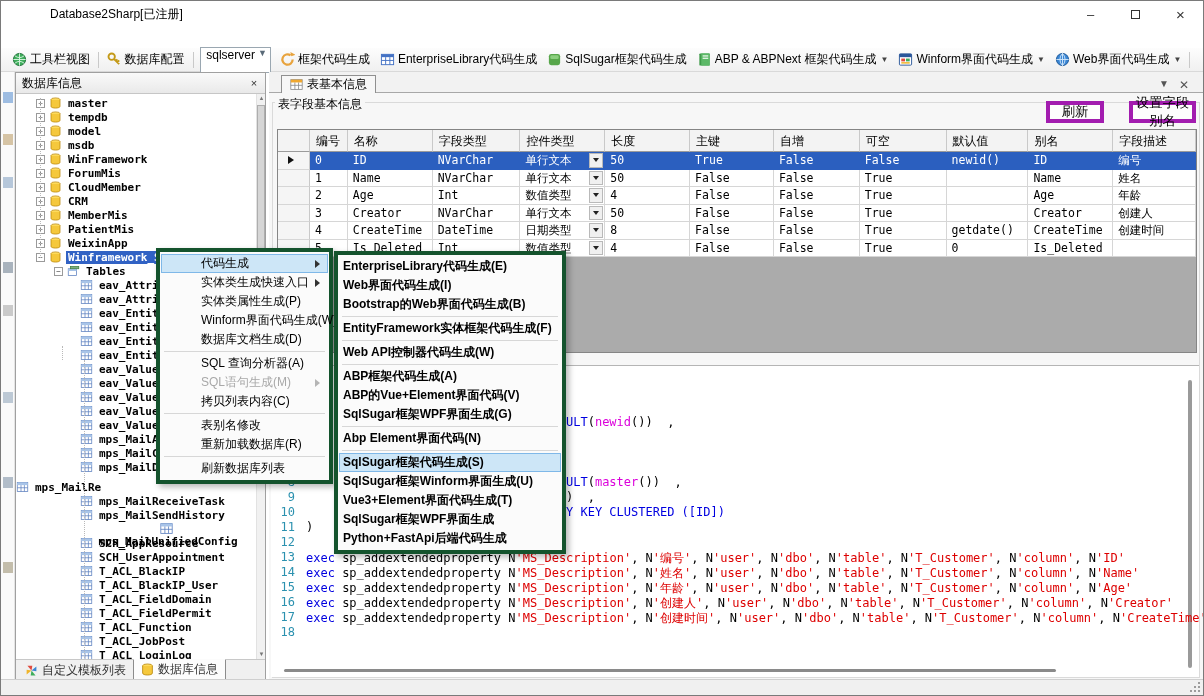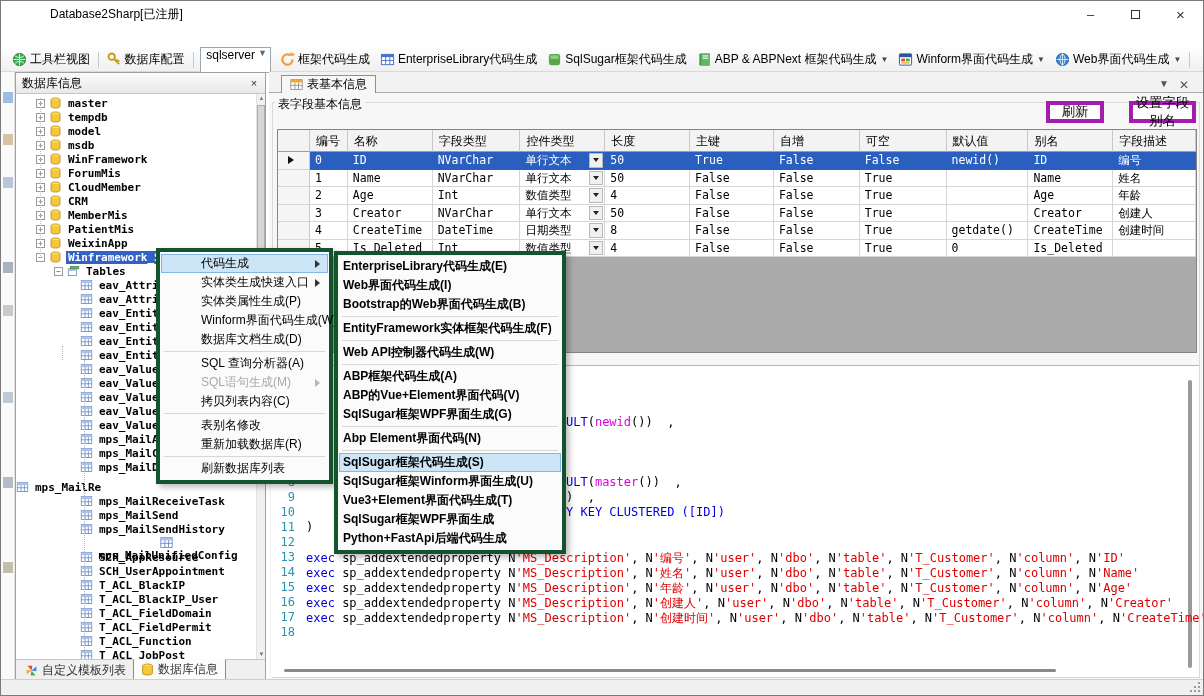--- a/index.html
+++ b/index.html
@@ -518,30 +518,20 @@
         </div>
         <div class="trow" style="padding-left: 64px;">
           <span class="tic">
             <svg viewBox="0 0 16 16" xmlns="http://www.w3.org/2000/svg">
               <rect x="1" y="2" width="14" height="12" fill="#fff" stroke="#5b7fbf"></rect>
               <rect x="1" y="2" width="14" height="3.5" fill="#a8c4e8"></rect>
               <path d="M1 9h14M6 5.5v8.5M10.5 5.5v8.5" stroke="#5b7fbf"></path>
             </svg>
           </span>
           <span class="tlabel">mps_MailReceiveTask</span>
-        </div>
-        <div class="trow" style="padding-left: 64px;">
-          <span class="tic">
-            <svg viewBox="0 0 16 16" xmlns="http://www.w3.org/2000/svg">
-              <rect x="1" y="2" width="14" height="12" fill="#fff" stroke="#5b7fbf"></rect>
-              <rect x="1" y="2" width="14" height="3.5" fill="#a8c4e8"></rect>
-              <path d="M1 9h14M6 5.5v8.5M10.5 5.5v8.5" stroke="#5b7fbf"></path>
-            </svg>
-          </span>
-          <span class="tlabel">mps_MailSend</span>
         </div>
         <div class="trow" style="padding-left: 64px;">
           <span class="tic">
             <svg viewBox="0 0 16 16" xmlns="http://www.w3.org/2000/svg">
               <rect x="1" y="2" width="14" height="12" fill="#fff" stroke="#5b7fbf"></rect>
               <rect x="1" y="2" width="14" height="3.5" fill="#a8c4e8"></rect>
               <path d="M1 9h14M6 5.5v8.5M10.5 5.5v8.5" stroke="#5b7fbf"></path>
             </svg>
           </span>
           <span class="tlabel">mps_MailSendHistory</span>

